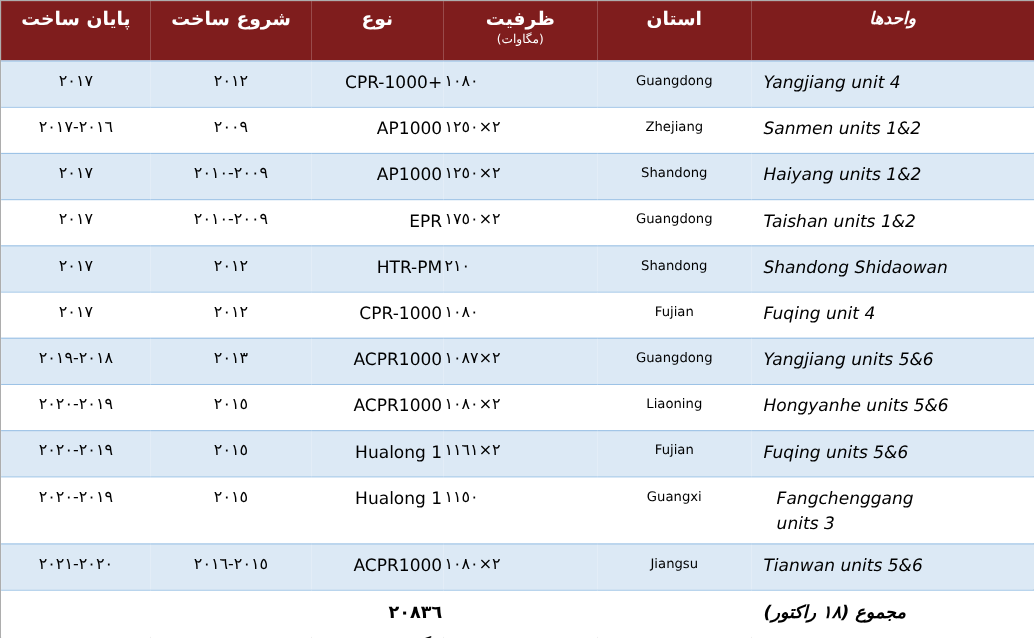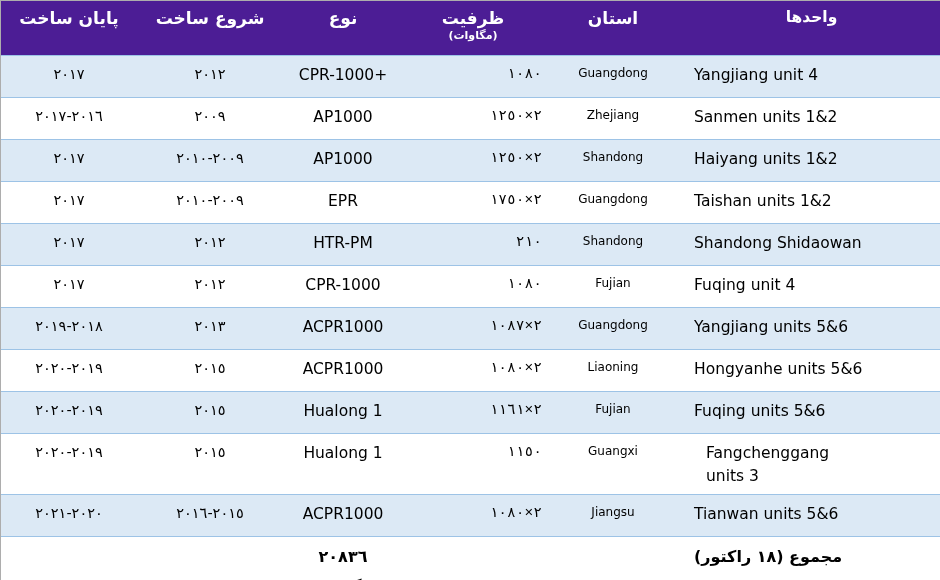--- a/index.html
+++ b/index.html
@@ -1,35 +1,35 @@
 <!DOCTYPE html>
 <html lang="fa"><head>
 <meta charset="utf-8">
 <style>
   html,body{margin:0;padding:0;background:#ffffff;}
   body{width:940px;height:580px;font-family:"DejaVu Sans",sans-serif;color:#000;}
   .frame{width:940px;height:580px;box-sizing:border-box;border:1px solid #adadad;background:#fff;}
   table{width:100%;height:100%;border-collapse:collapse;table-layout:fixed;direction:rtl;}
   
   thead tr{height:54px;}
-  thead th{background:#4c1d95;color:#ffffff;font-weight:bold;font-size:17px;
+  thead th{background:#7f1d1d;color:#ffffff;font-weight:bold;font-size:17px;
            vertical-align:top;padding-top:8px;padding-bottom:0;line-height:1.15;}
-  thead th .sub{display:block;font-size:11px;font-weight:bold;margin-top:1px;letter-spacing:0;}
+  thead th .sub{display:block;font-size:11px;font-weight:normal;margin-top:1px;letter-spacing:0;}
   
   tbody tr{height:42px;}
   tbody tr.tall{height:61px;}
   tbody tr.total{height:43px;}
   tbody td{border-top:1px solid #9dc3e6;vertical-align:top;padding-top:8px;
            font-size:15px;background:#ffffff;line-height:1.5;}
   tbody tr.band td{background:#dce9f5;}
   
-  .c-units{text-align:left;direction:ltr;padding-left:11px;font-size:15.5px;}
+  .c-units{text-align:left;direction:ltr;padding-left:11px;font-size:15.5px;font-style:italic;}
   .c-prov {text-align:center;direction:ltr;font-size:12px;}
-  .c-cap  {text-align:right;direction:ltr;font-size:14.5px;letter-spacing:2px;font-family:Liberation Mono, monospace;}
-  .c-type {text-align:center;direction:ltr;font-size:15.5px;}
+  .c-cap  {text-align:left;direction:ltr;font-size:14.5px;letter-spacing:2px;}
+  .c-type {text-align:right;direction:ltr;font-size:15.5px;}
   .c-start,.c-end{text-align:center;direction:ltr;font-size:14.5px;letter-spacing:2px;margin-left:24px;}
   .wrapcell span{display:inline-block;max-width:155px;margin-left:12px;}
   
   tr.total td{font-weight:bold;font-size:16px;}
   tr.total .c-units{direction:rtl;text-align:left;letter-spacing:0;}
   .amount-unit{display:flex;direction:ltr;justify-content:center;gap:7px;letter-spacing:1px;flex-direction:column;}
 </style>
 </head>
 <body>
 

